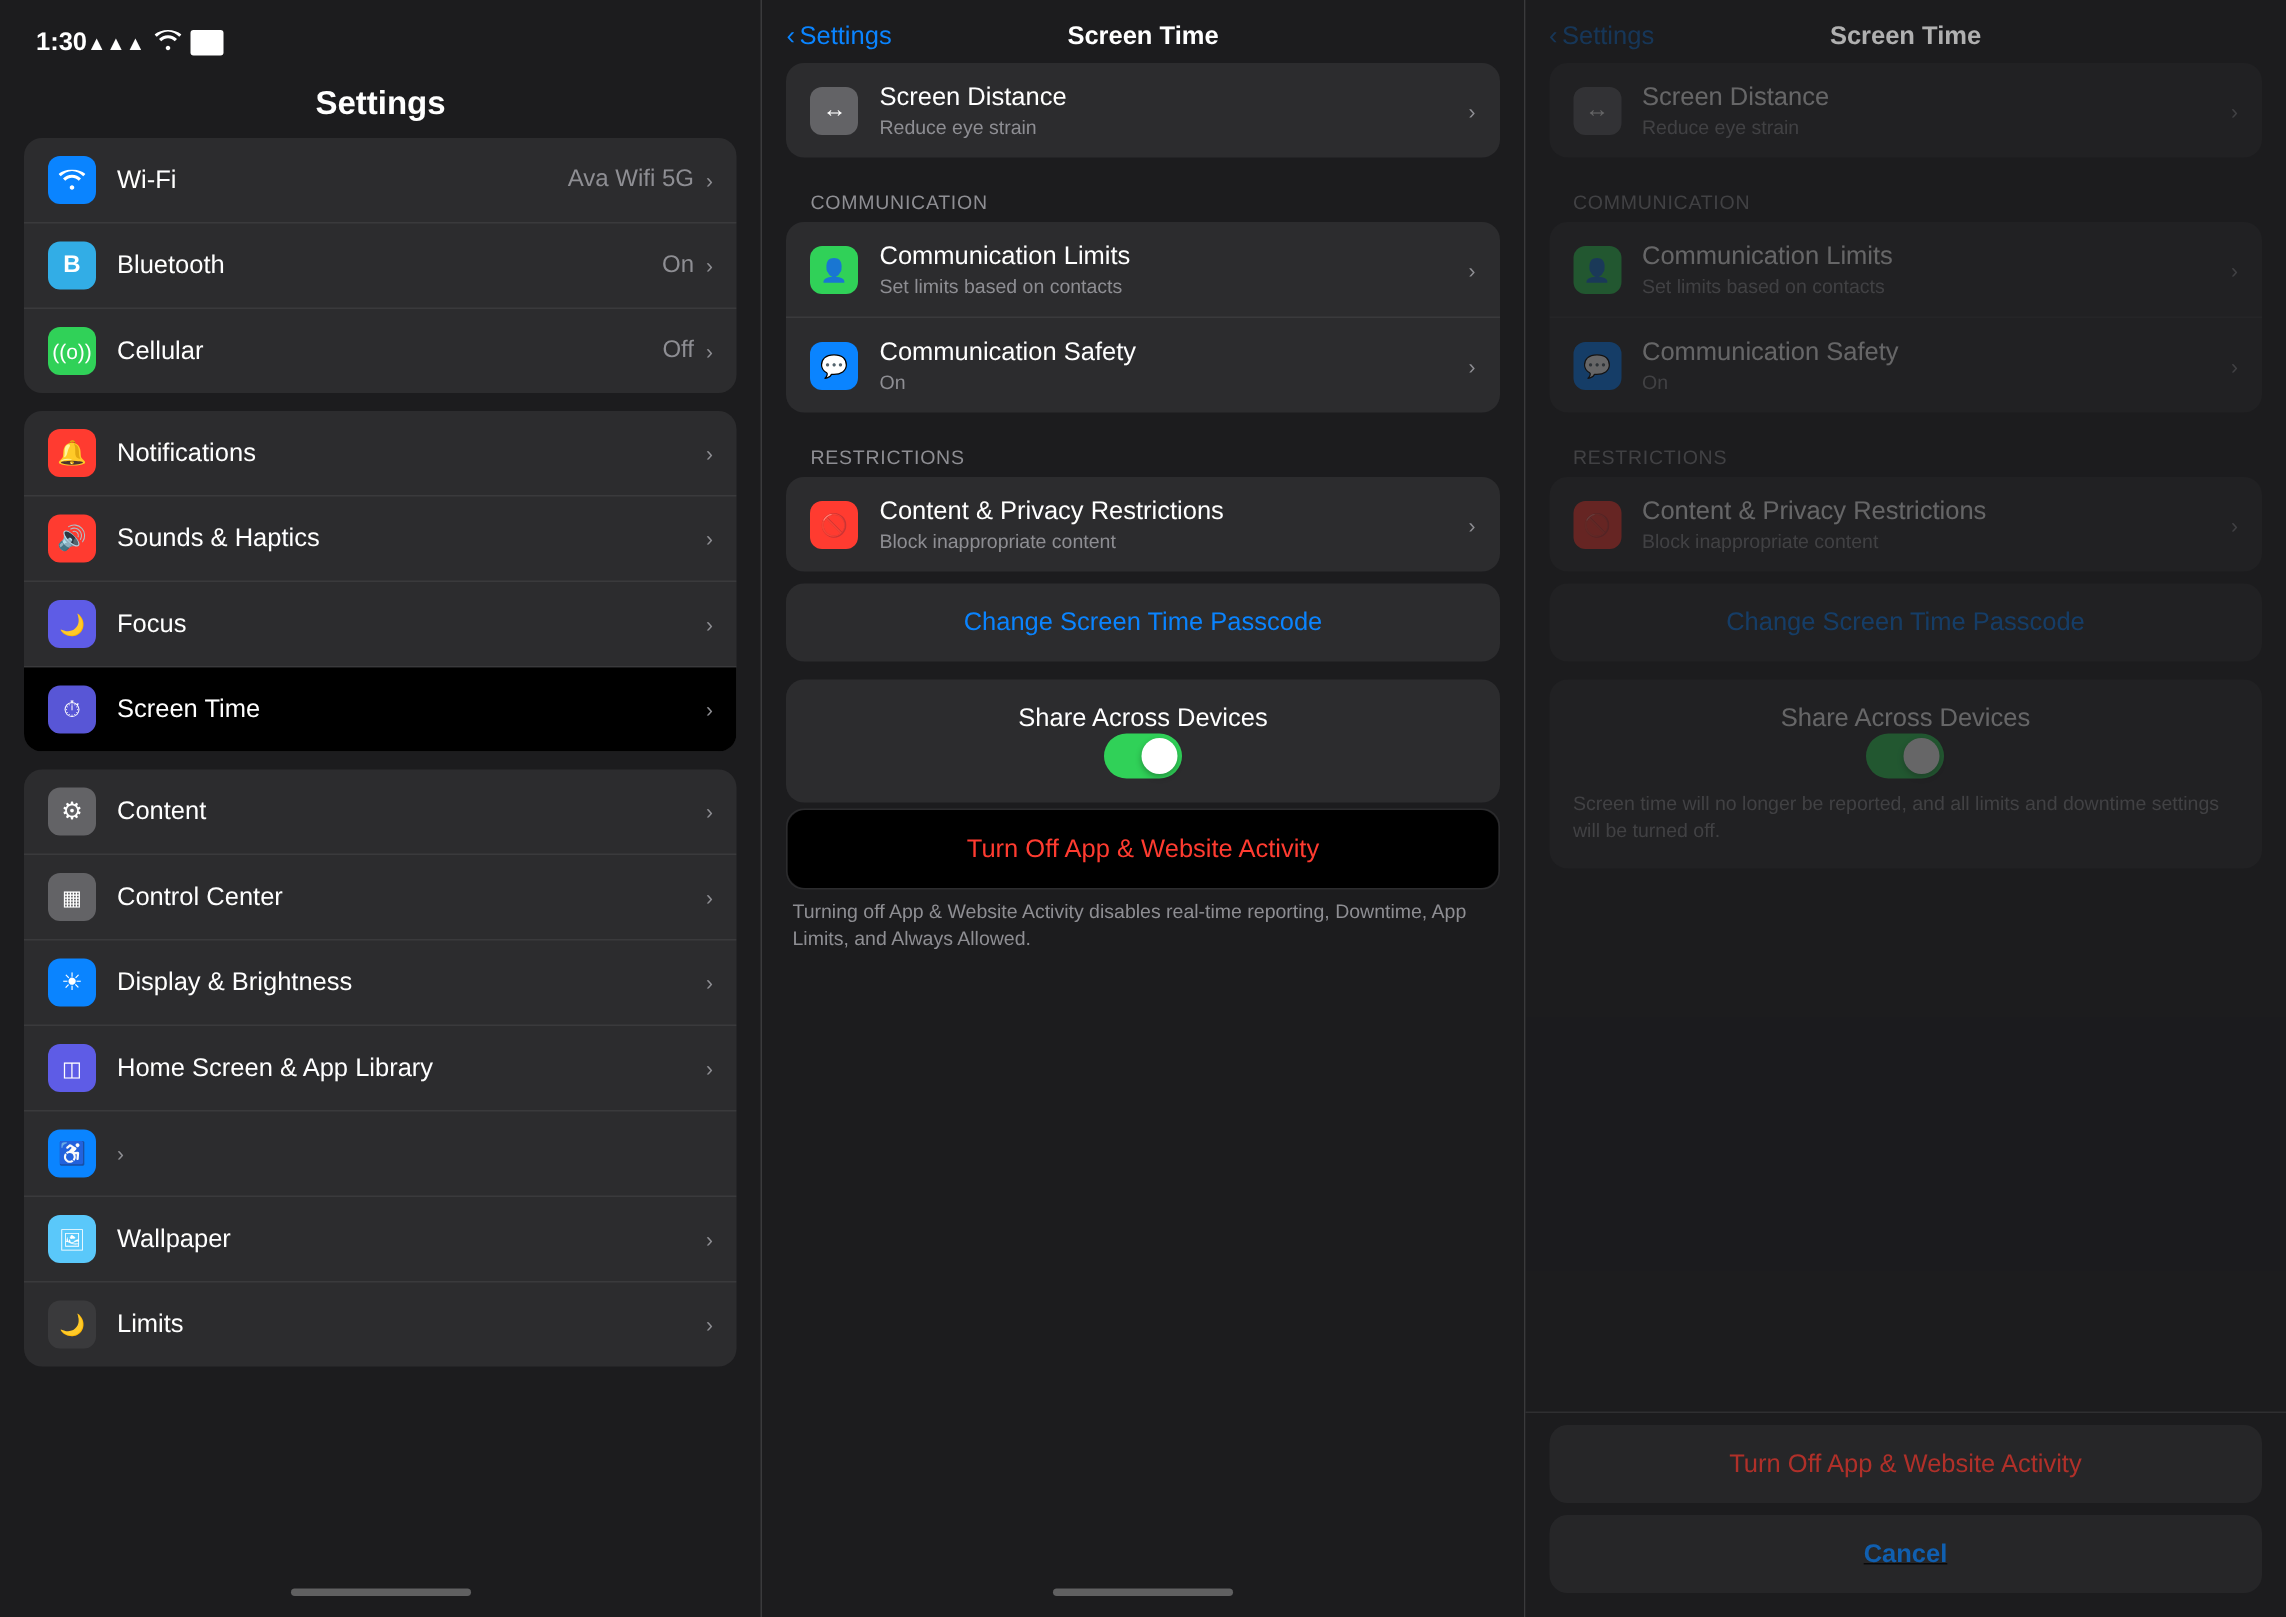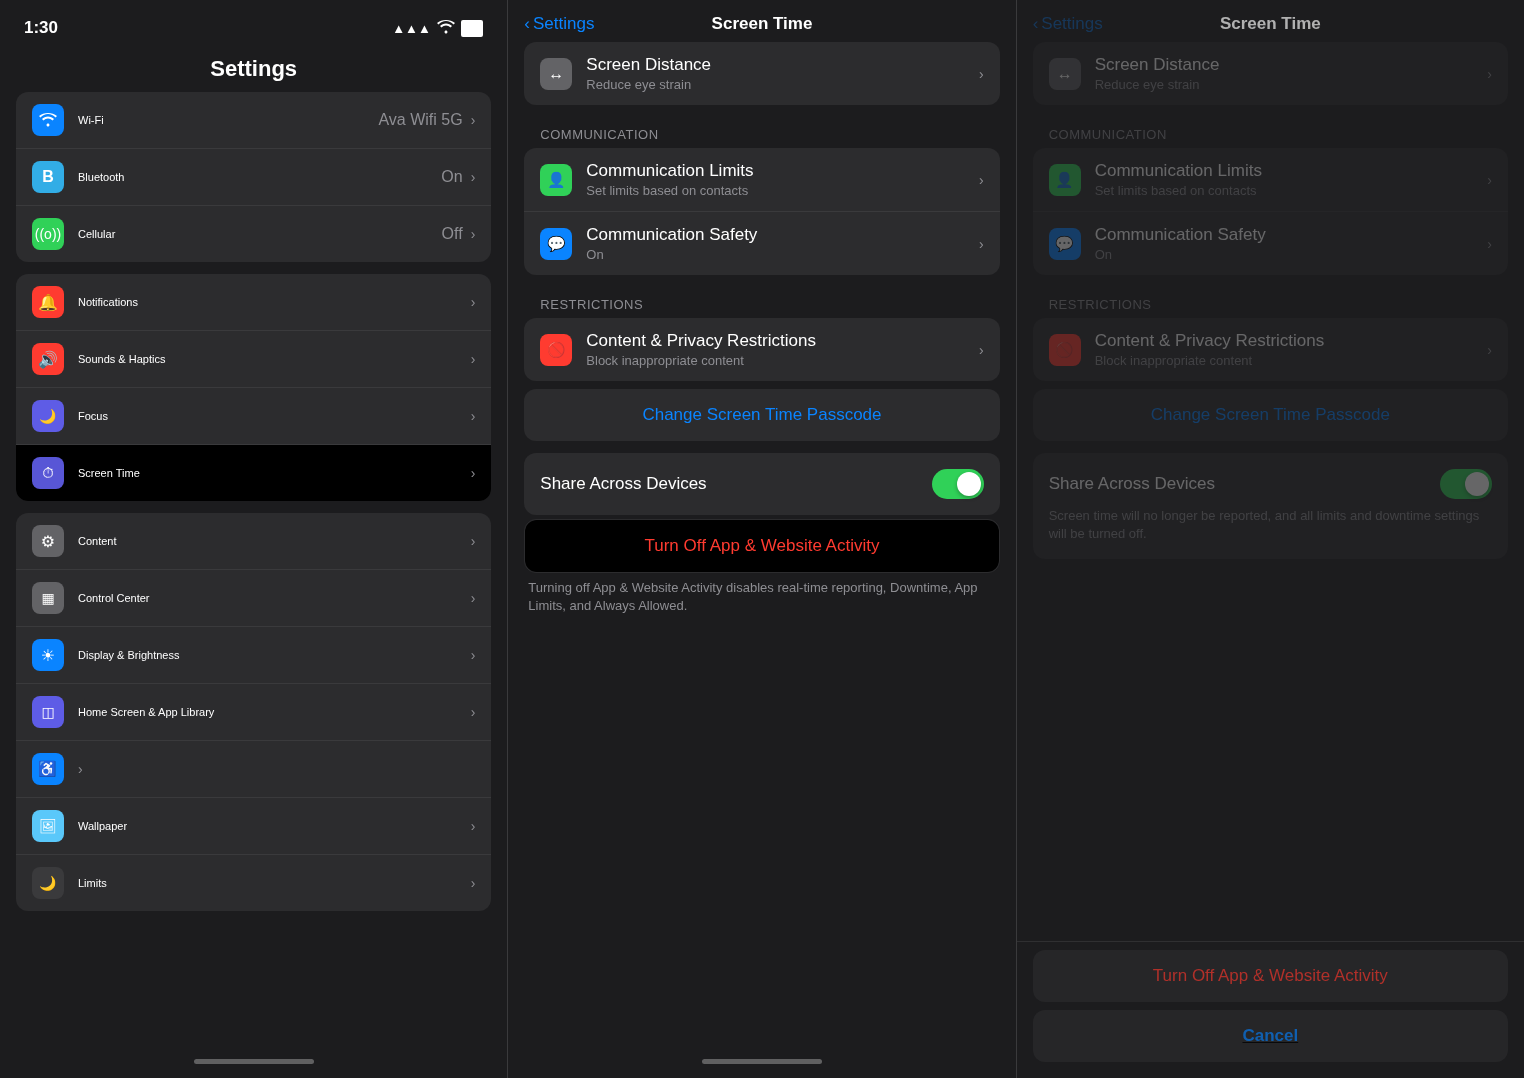--- a/index.html
+++ b/index.html
@@ -19,21 +19,20 @@
       display: flex;
       flex-direction: column;
       background: #1c1c1e;
       position: relative;
       border-right: 1px solid #3a3a3c;
     }
 
     
     .status-bar {
       display: flex;
-      justify-content: space-between;
       align-items: center;
       padding: 14px 24px 8px;
       height: 50px;
     }
     .status-time {
       font-size: 17px;
       font-weight: 600;
       color: #fff;
     }
     .status-icons {
@@ -101,21 +100,21 @@
       display: flex;
       align-items: center;
       justify-content: center;
       margin-right: 14px;
       flex-shrink: 0;
       font-size: 16px;
     }
 
     .settings-label {
       flex: 1;
-      font-size: 11px;
+      font-size: 17px;
       color: #fff;
     }
     .settings-value {
       font-size: 16px;
       color: #8e8e93;
       margin-right: 8px;
     }
     .chevron {
       color: #8e8e93;
       font-size: 14px;
@@ -228,20 +227,21 @@
     .st-share-row {
       background: #2c2c2e;
       border-radius: 12px;
       padding: 16px;
       margin-bottom: 4px;
     }
     .st-share-inner {
       display: flex;
       align-items: center;
       justify-content: space-between;
+      flex-direction: column;
     }
     .st-share-label {
       font-size: 17px;
       color: #fff;
     }
     .toggle-on {
       width: 52px;
       height: 30px;
       background: #30d158;
       border-radius: 15px;

